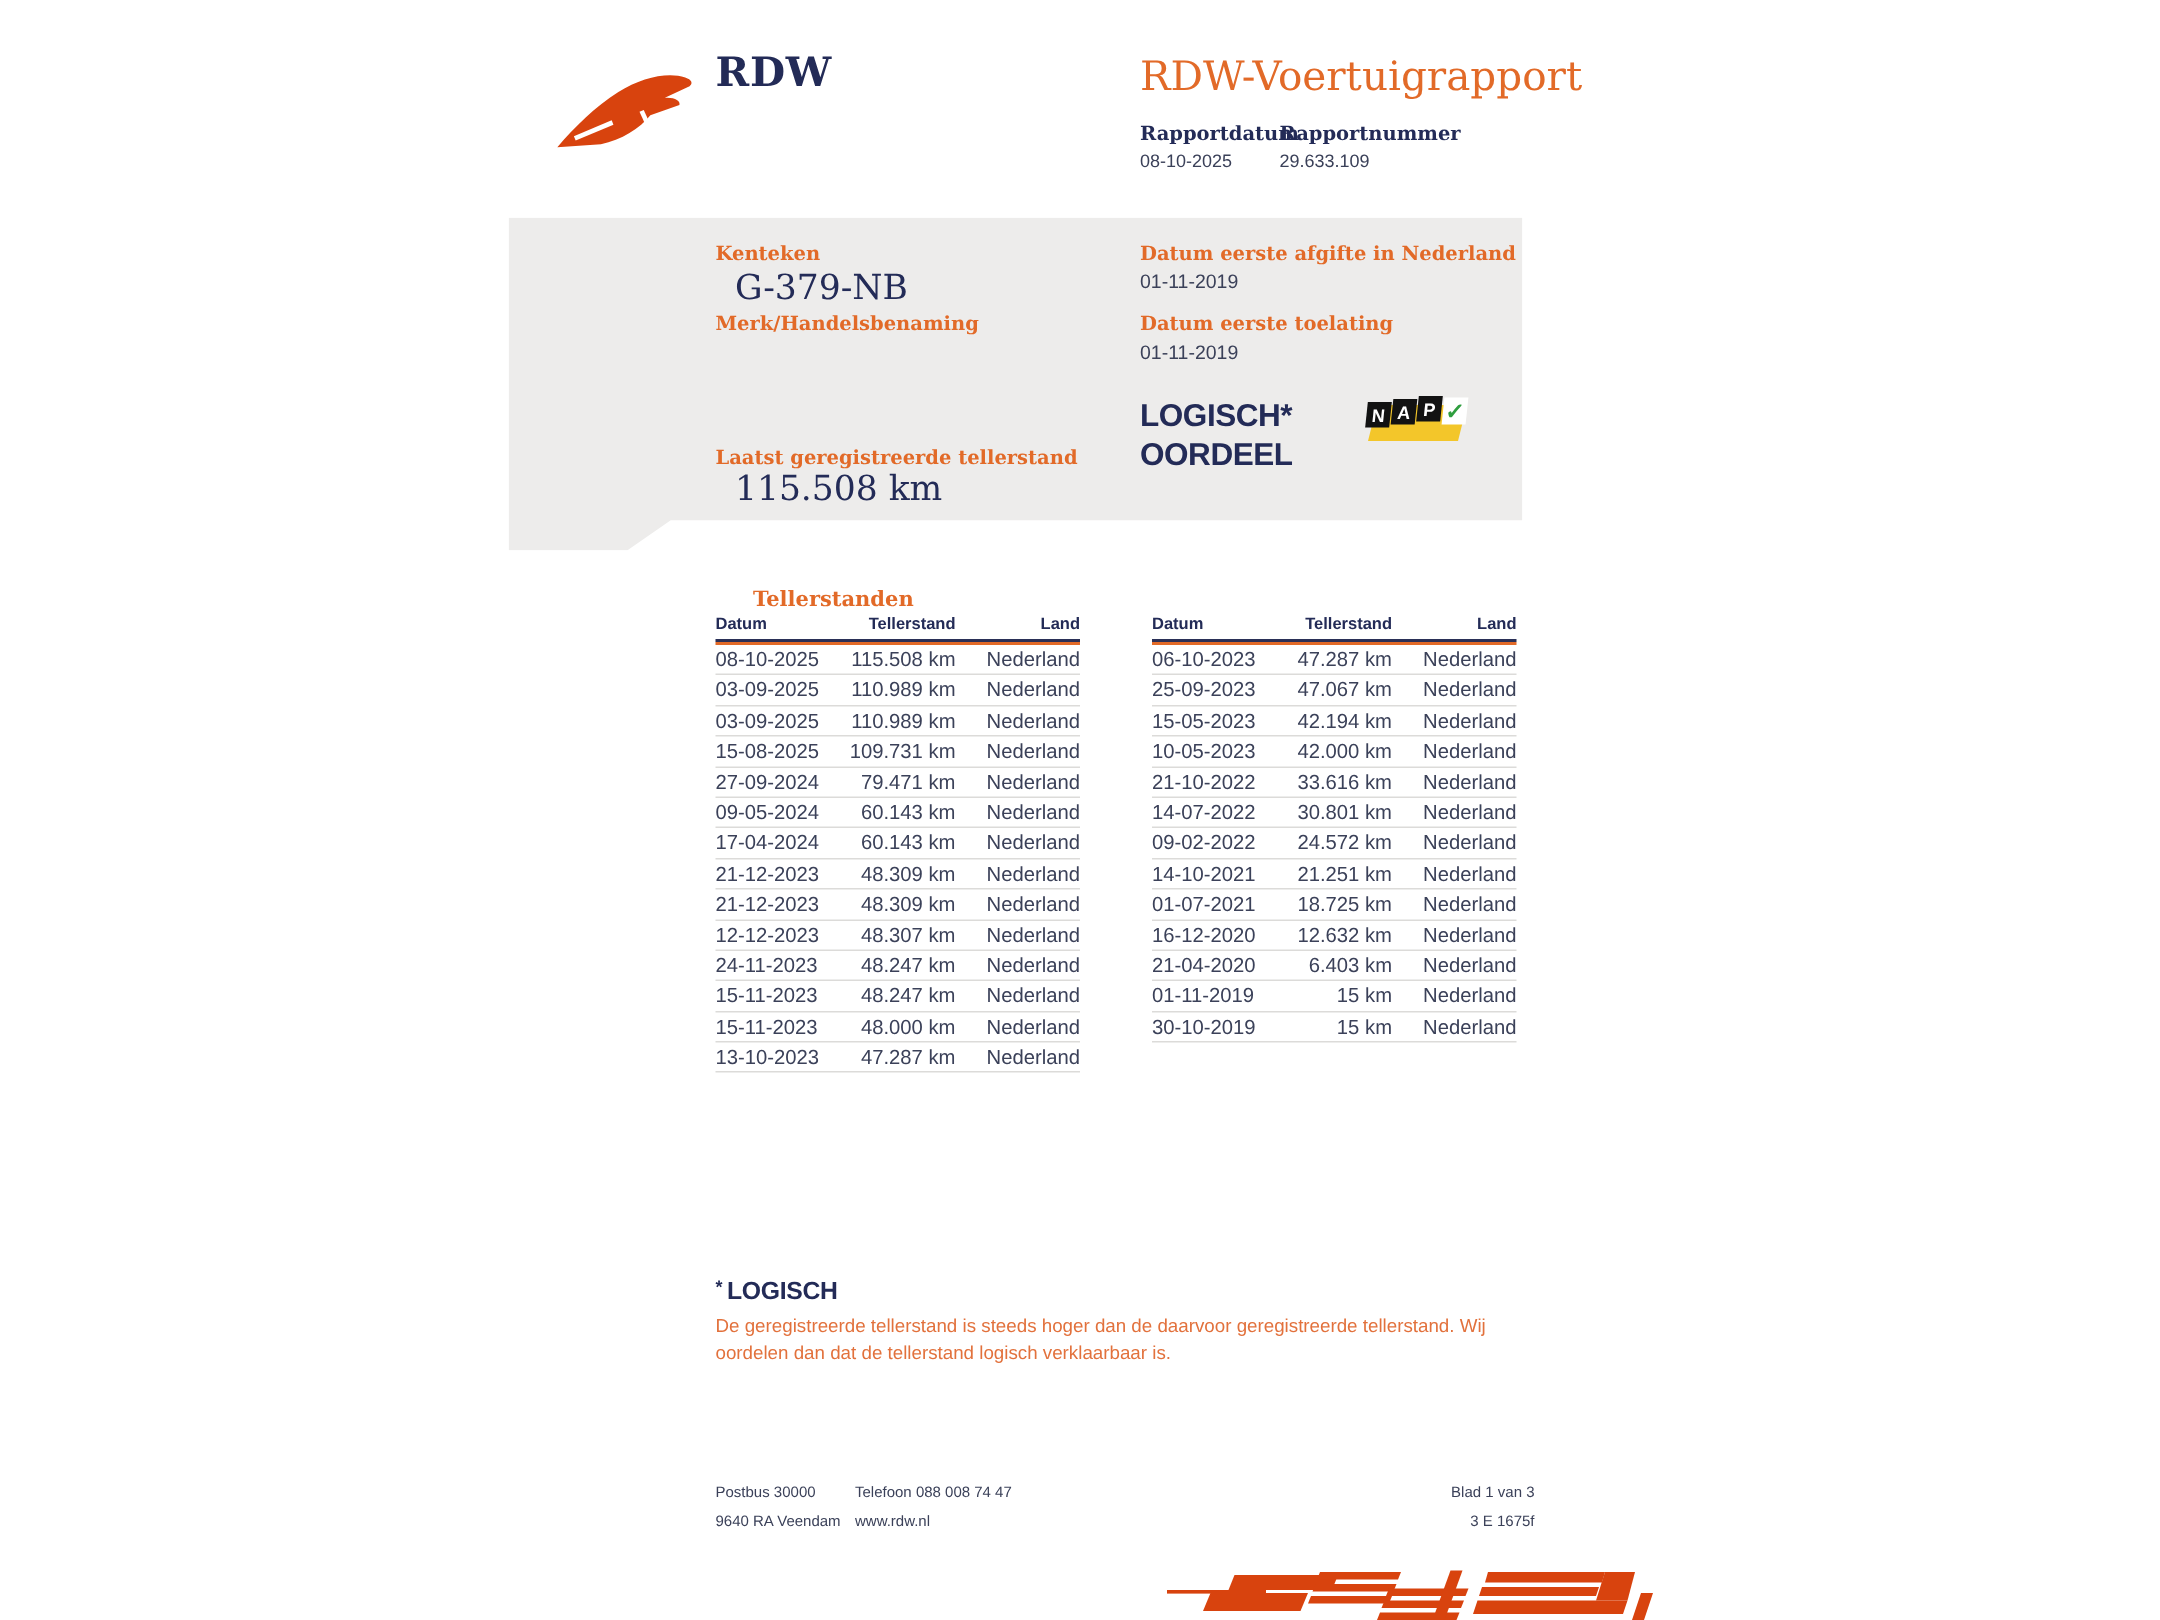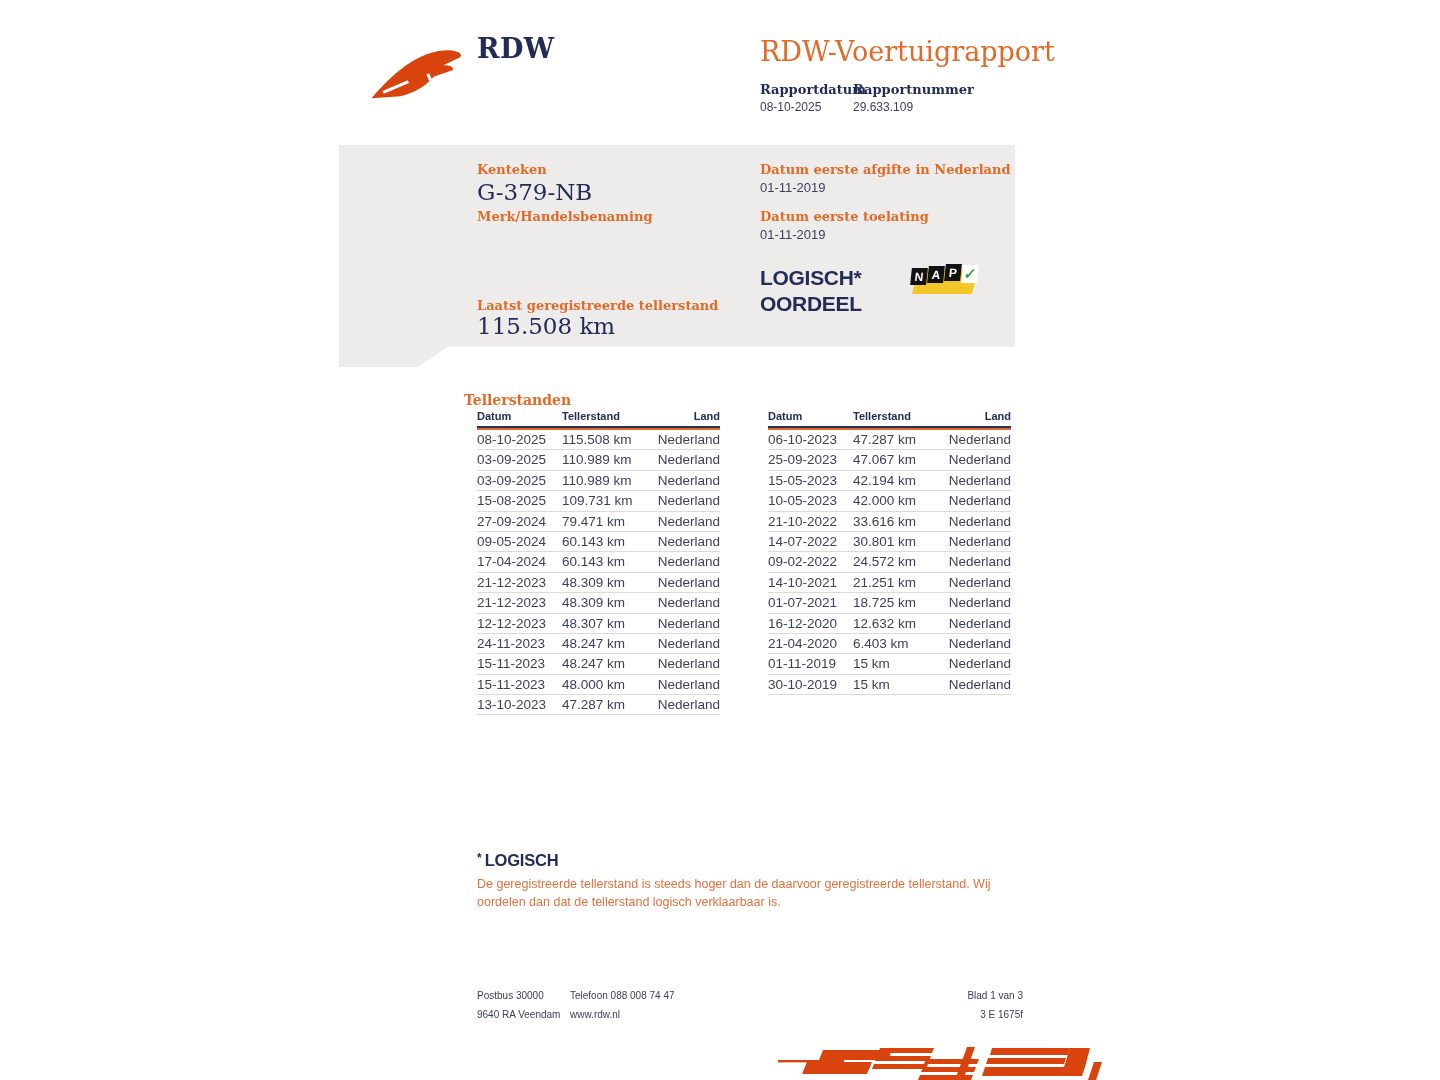--- a/index.html
+++ b/index.html
@@ -28,49 +28,49 @@
     font-size:13px;color:var(--navy);}
   .meta-value{position:absolute;top:100px;font-size:12px;color:var(--body-text);}
   .mx1{left:760px;} .mx2{left:853px;}
 
   
   .panel{position:absolute;left:339px;top:145px;width:676px;height:222px;background:var(--panel-gray);
     clip-path:polygon(0 0,100% 0,100% 90.9%,16% 90.9%,11.7% 100%,0 100%);}
   .p-label{position:absolute;font-family:"DejaVu Serif",serif;font-weight:bold;font-size:13px;
     color:var(--accent-orange);}
   .p-big{position:absolute;font-family:"DejaVu Serif",serif;font-size:23px;color:var(--navy);
-    line-height:27px;}
+    line-height:27px;margin-left:13px;}
   .p-val{position:absolute;font-size:13px;color:var(--body-text);}
   .verdict-big{position:absolute;left:421px;top:120px;font-size:21px;font-weight:bold;
     letter-spacing:-0.3px;color:var(--navy);line-height:26px;}
 
   
   .nap{position:absolute;left:571px;top:116px;width:72px;height:38px;}
   .nap-bg{position:absolute;left:5px;top:9px;width:60px;height:24px;background:var(--nap-yellow);
     transform:skewX(-14deg);}
   .nap-tile{position:absolute;width:16px;height:17px;background:#121212;color:#fff;
     font-weight:bold;font-size:12px;display:flex;align-items:center;justify-content:center;
     transform:skewX(-6deg);}
   .nap-n{left:1px;top:7px;} .nap-a{left:18px;top:5px;} .nap-p{left:35px;top:3px;}
   .nap-check{position:absolute;left:52px;top:4px;width:16px;height:18px;background:#fff;
     color:var(--nap-green);font-weight:bold;font-size:15px;display:flex;align-items:center;
     justify-content:center;transform:skewX(-6deg);}
 
   
-  .tables-title{position:absolute;left:464px;top:392px;font-family:"DejaVu Serif",serif;
+  .tables-title{position:absolute;left:502px;top:392px;font-family:"DejaVu Serif",serif;
     font-weight:bold;font-size:14px;color:var(--accent-orange);}
   .mtable{position:absolute;top:410px;width:243px;}
   .mtable.left{left:477px;} .mtable.right{left:768px;}
   .thead{display:grid;grid-template-columns:85px 75px 1fr;height:18px;
     border-bottom:2px solid #2a3057;font-weight:bold;font-size:11px;color:var(--navy);}
   .orange-rule{height:2px;background:var(--accent-orange);}
   .trow{display:grid;grid-template-columns:85px 75px 1fr;height:20.4px;line-height:19.4px;
     border-bottom:1px solid var(--row-line);font-size:13.5px;color:var(--body-text);}
   .tcell.c0,.thead .c0{text-align:left;}
-  .tcell.c1,.thead .c1{text-align:left;}
+  .tcell.c1,.thead .c1{text-align:right;}
   .tcell.c2,.thead .c2{text-align:right;}
 
   
   .verdict-head{position:absolute;left:477px;top:851px;color:var(--navy);}
   .verdict-head .ast{font-size:12px;font-weight:bold;vertical-align:4px;margin-right:3px;}
   .verdict-head .word{font-size:16.5px;font-weight:bold;letter-spacing:-0.2px;}
   .verdict-text{position:absolute;left:477px;top:875px;width:556px;font-size:12.5px;
     line-height:18px;color:var(--text-orange);}
 
   

